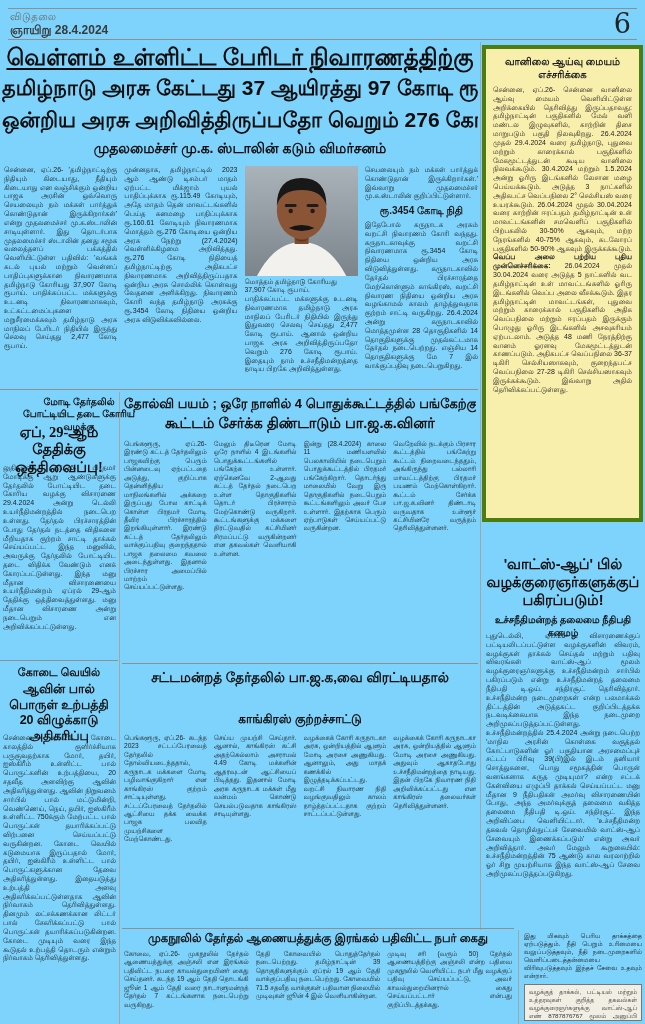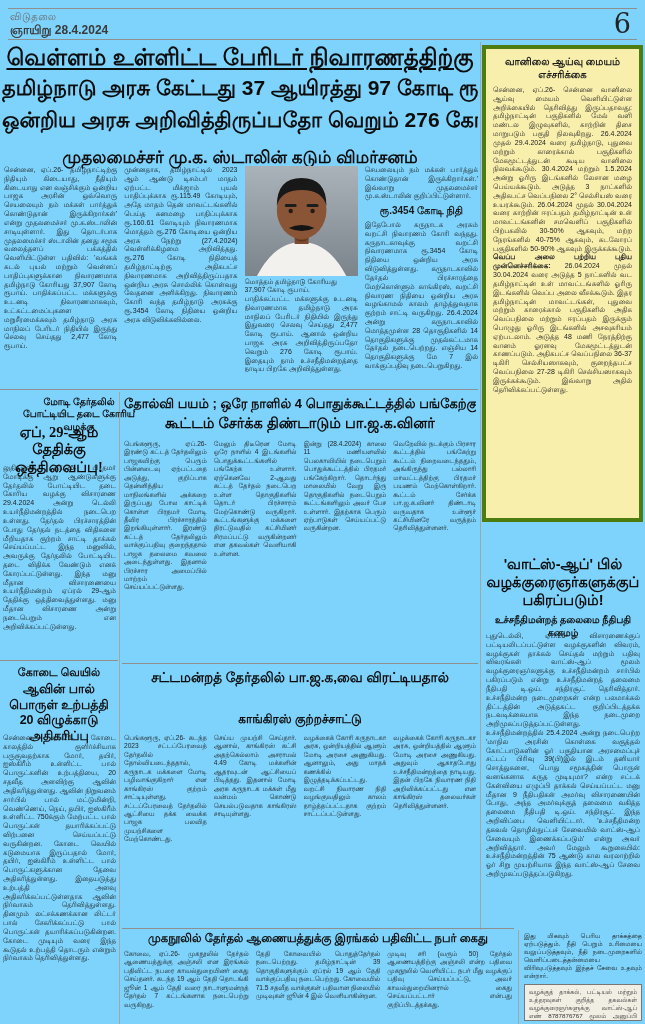--- a/index.html
+++ b/index.html
@@ -36,21 +36,21 @@
 
   <div class="hrule" style="top:8px;left:8px;width:629px;"></div>
   <div class="paper-name">விடுதலை</div>
   <div class="paper-date">ஞாயிறு 28.4.2024</div>
   <div class="page-num">6</div>
   <div class="hrule" style="top:39px;left:8px;width:629px;"></div>
 
   <div class="hl" style="top:44px;left:2px;width:476px;font-size:23px;text-decoration:underline;text-underline-offset:3px;text-decoration-thickness:2px;">வெள்ளம் உள்ளிட்ட பேரிடர் நிவாரணத்திற்கு</div>
   <div class="hl" style="top:76px;left:2px;width:476px;font-size:21px;">தமிழ்நாடு அரசு கேட்டது 37 ஆயிரத்து 97 கோடி ரூபாய்</div>
   <div class="hl" style="top:108px;left:2px;width:476px;font-size:21px;">ஒன்றிய அரசு அறிவித்திருப்பதோ வெறும் 276 கோடி ரூபாய்</div>
-  <div class="hl" style="top:140px;left:2px;width:476px;font-size:17px;margin-top:8px;">முதலமைச்சர் மு.க. ஸ்டாலின் கடும் விமர்சனம்</div>
+  <div class="hl" style="top:140px;left:2px;width:476px;font-size:14px;">முதலமைச்சர் மு.க. ஸ்டாலின் கடும் விமர்சனம்</div>
 
   <div class="cols" style="top:166px;left:4px;width:474px;height:220px;">
     <div class="col micro">சென்னை, ஏப்.26- 'தமிழ்நாட்டிற்கு நிதியும் கிடையாது, நீதியும் கிடையாது என வஞ்சிக்கும் ஒன்றிய பாஜக அரசின் ஒவ்வொரு செயலையும் நம் மக்கள் பார்த்துக் கொண்டுதான் இருக்கிறார்கள்' என்று முதலமைச்சர் மு.க.ஸ்டாலின் சாடியுள்ளார். இது தொடர்பாக முதலமைச்சர் ஸ்டாலின் தனது சமூக வலைத்தளப் பக்கத்தில் வெளியிட்டுள்ள பதிவில்: 'வங்கக் கடல் புயல் மற்றும் வெள்ளப் பாதிப்புகளுக்கான நிவாரணமாக தமிழ்நாடு கோரியது 37,907 கோடி ரூபாய். பாதிக்கப்பட்ட மக்களுக்கு உடனடி நிவாரணமாகவும், உட்கட்டமைப்புகளை மறுசீரமைக்கவும் தமிழ்நாடு அரசு மாநிலப் பேரிடர் நிதியில் இருந்து செலவு செய்தது 2,477 கோடி ரூபாய்.</div>
     <div class="col micro">முன்னதாக, தமிழ்நாட்டில் 2023 ஆம் ஆண்டு டிசம்பர் மாதம் ஏற்பட்ட மிக்ஜாம் புயல் பாதிப்புக்காக ரூ.115.49 கோடியும், அதே மாதம் தென் மாவட்டங்களில் பெய்த கனமழை பாதிப்புக்காக ரூ.160.61 கோடியும் நிவாரணமாக மொத்தம் ரூ.276 கோடியை ஒன்றிய அரசு நேற்று (27.4.2024) வெள்ளிக்கிழமை அறிவித்தது. ரூ.276 கோடி நிதியைத் தமிழ்நாட்டிற்கு அதிகபட்ச நிவாரணமாக அறிவித்திருப்பதாக ஒன்றிய அரசு சொல்லிக் கொள்வது வேதனை அளிக்கிறது. நிவாரணம் கோரி வந்த தமிழ்நாடு அரசுக்கு ரூ.3454 கோடி நிதியை ஒன்றிய அரசு விடுவிக்கவில்லை.</div>
     <div class="col">
       <div class="photo">
         <svg width="100%" height="100%" viewBox="0 0 114 110" preserveAspectRatio="none">
           <defs>
             <linearGradient id="pbg" x1="0" y1="0" x2="0" y2="1">
               <stop offset="0" stop-color="#aab3ba"></stop>

